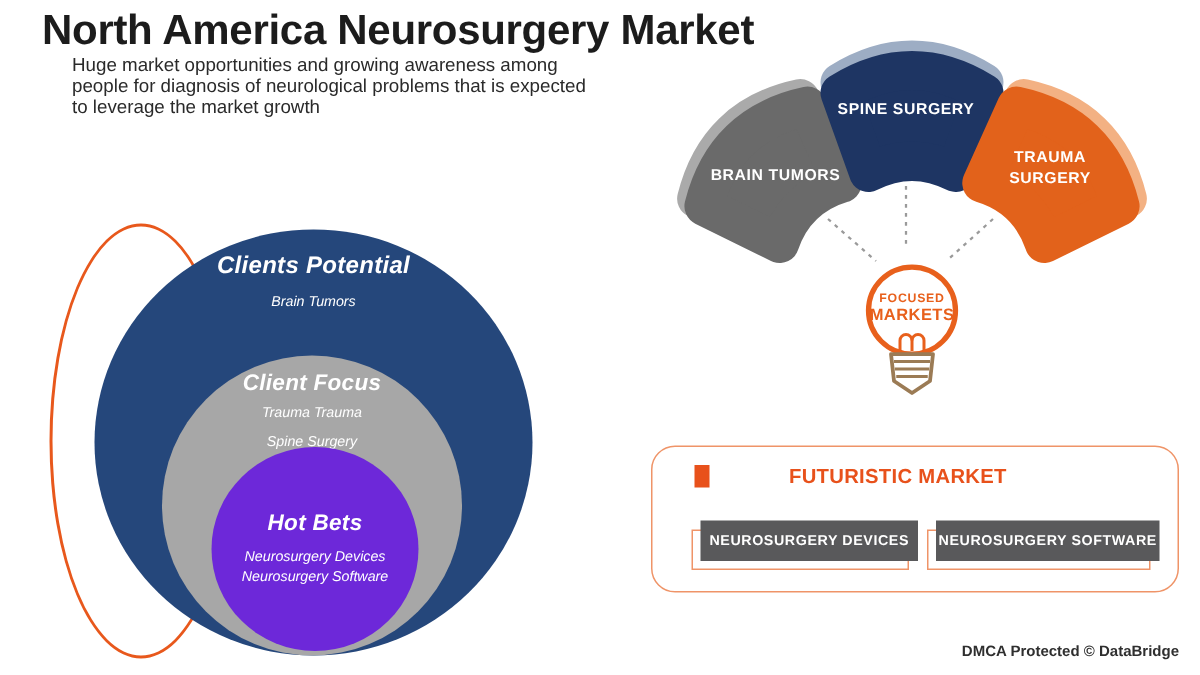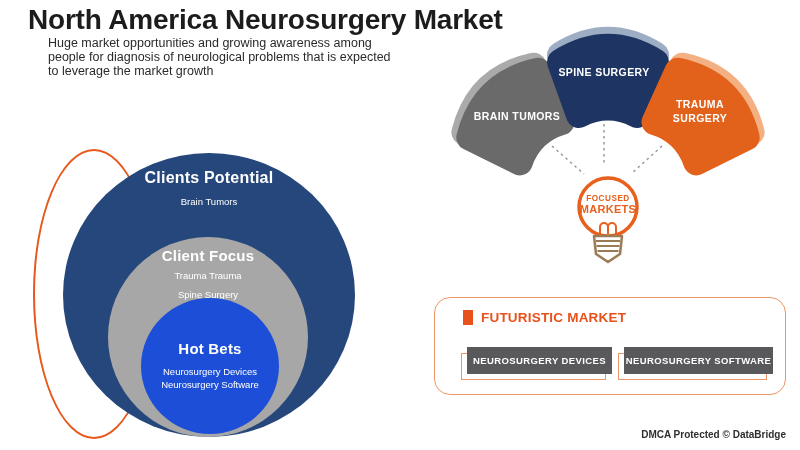--- a/index.html
+++ b/index.html
@@ -22,36 +22,36 @@
     display: flex; align-items: center;
   }
   .accent-bar {
     width: 13px; background: #e8581c; margin-right: 7px;
   }
   .subtitle-text {
     font-size: 12.5px; color: #2a2a2a; line-height: 14px; font-weight: 500;
   }
 
   
-  .venn { position: absolute; left: 0; top: 0; width: 400px; height: 450px; }
+  .venn { position: absolute; left: 0; top: 0; width: 400px; height: 450px; font-style: italic; }
   .decor-oval {
     position: absolute; left: 33px; top: 149px; width: 122px; height: 290px;
     border: 2px solid #e8581c; border-radius: 50%;
   }
   .circle { position: absolute; border-radius: 50%; text-align: center; color: #fff; }
   .circle-outer {
     left: 63px; top: 153px; width: 292px; height: 284px; background: #25477b;
     padding-top: 16px;
   }
   .circle-middle {
     left: 108px; top: 237px; width: 200px; height: 200px; background: #a7a7a7;
     padding-top: 10px;
   }
   .circle-inner {
-    left: 141px; top: 298px; width: 138px; height: 136px; background: #1d4ed8;
+    left: 141px; top: 298px; width: 138px; height: 136px; background: #6d28d9;
     padding-top: 42px;
   }
   .c-title { font-size: 16px; font-weight: 600; letter-spacing: 0.2px; }
   .circle-middle .c-title, .circle-inner .c-title { font-size: 15px; }
   .c-item { font-size: 9.5px; font-weight: 500; line-height: 12.5px; margin-top: 9px; }
   .c-item + .c-item { margin-top: 0; }
   .circle-middle .c-item { margin-top: 6px; }
 
   
   .fan-svg { position: absolute; left: 440px; top: 10px; }
@@ -59,21 +59,21 @@
   .petal-label { font-size: 10.5px; font-weight: 700; fill: #ffffff; letter-spacing: 0.4px; text-anchor: middle; }
   .hub-text1 { font-size: 8.2px; font-weight: 700; fill: #e8601c; letter-spacing: 0.5px; text-anchor: middle; }
   .hub-text2 { font-size: 11px; font-weight: 700; fill: #e8601c; letter-spacing: 0.3px; text-anchor: middle; }
 
   
   .panel {
     position: absolute; left: 434px; top: 297px; width: 352px; height: 98px;
     border: 1.5px solid #ef9468; border-radius: 16px; background: #fff;
   }
   .panel-head {
-    position: absolute; left: 28px; top: 12px; display: flex; align-items: stretch;
+    position: absolute; left: 28px; top: 12px; display: flex; align-items: stretch; gap: 45px;
   }
   .panel-bar { width: 10px; background: #e8511b; margin-right: 8px; }
   .ph1 { font-size: 13.5px; font-weight: 800; color: #e8511b; letter-spacing: 0.2px; }
   .ph2 { font-size: 20px; font-weight: 400; color: #ef6b2d; letter-spacing: 0.6px; line-height: 20px; }
   .panel-buttons {
     position: absolute; left: 32px; top: 49px; display: flex; gap: 12px;
   }
   .btn-wrap { position: relative; }
   .btn-wrap::before {
     content: ""; position: absolute; left: -6px; top: 6px; right: 6px; bottom: -6px;

